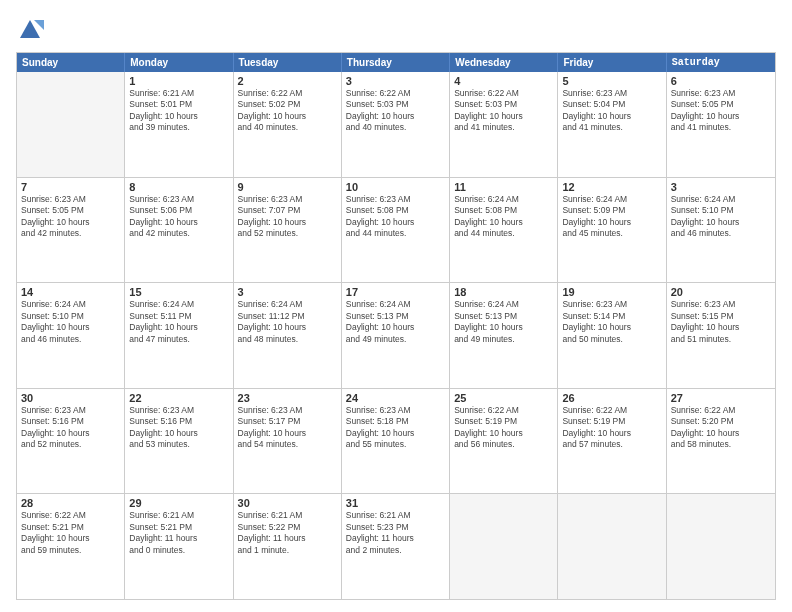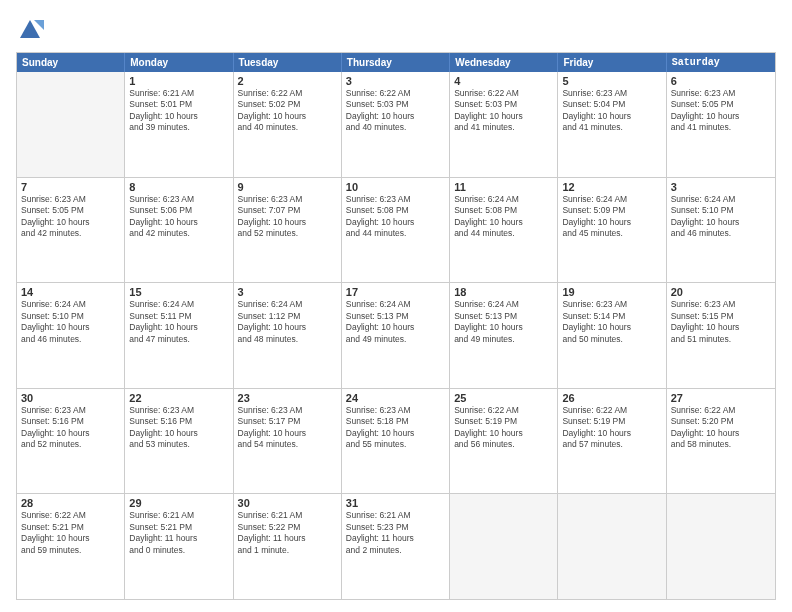--- a/index.html
+++ b/index.html
@@ -255,21 +255,21 @@
           <div class="cal-cell">
             <div class="day-num">15</div>
             <div class="cell-line">Sunrise: 6:24 AM</div>
             <div class="cell-line">Sunset: 5:11 PM</div>
             <div class="cell-line">Daylight: 10 hours</div>
             <div class="cell-line">and 47 minutes.</div>
           </div>
           <div class="cal-cell">
             <div class="day-num">3</div>
             <div class="cell-line">Sunrise: 6:24 AM</div>
-            <div class="cell-line">Sunset: 1:12 PM</div>
+            <div class="cell-line">Sunset: 11:12 PM</div>
             <div class="cell-line">Daylight: 10 hours</div>
             <div class="cell-line">and 48 minutes.</div>
           </div>
           <div class="cal-cell">
             <div class="day-num">17</div>
             <div class="cell-line">Sunrise: 6:24 AM</div>
             <div class="cell-line">Sunset: 5:13 PM</div>
             <div class="cell-line">Daylight: 10 hours</div>
             <div class="cell-line">and 49 minutes.</div>
           </div>

